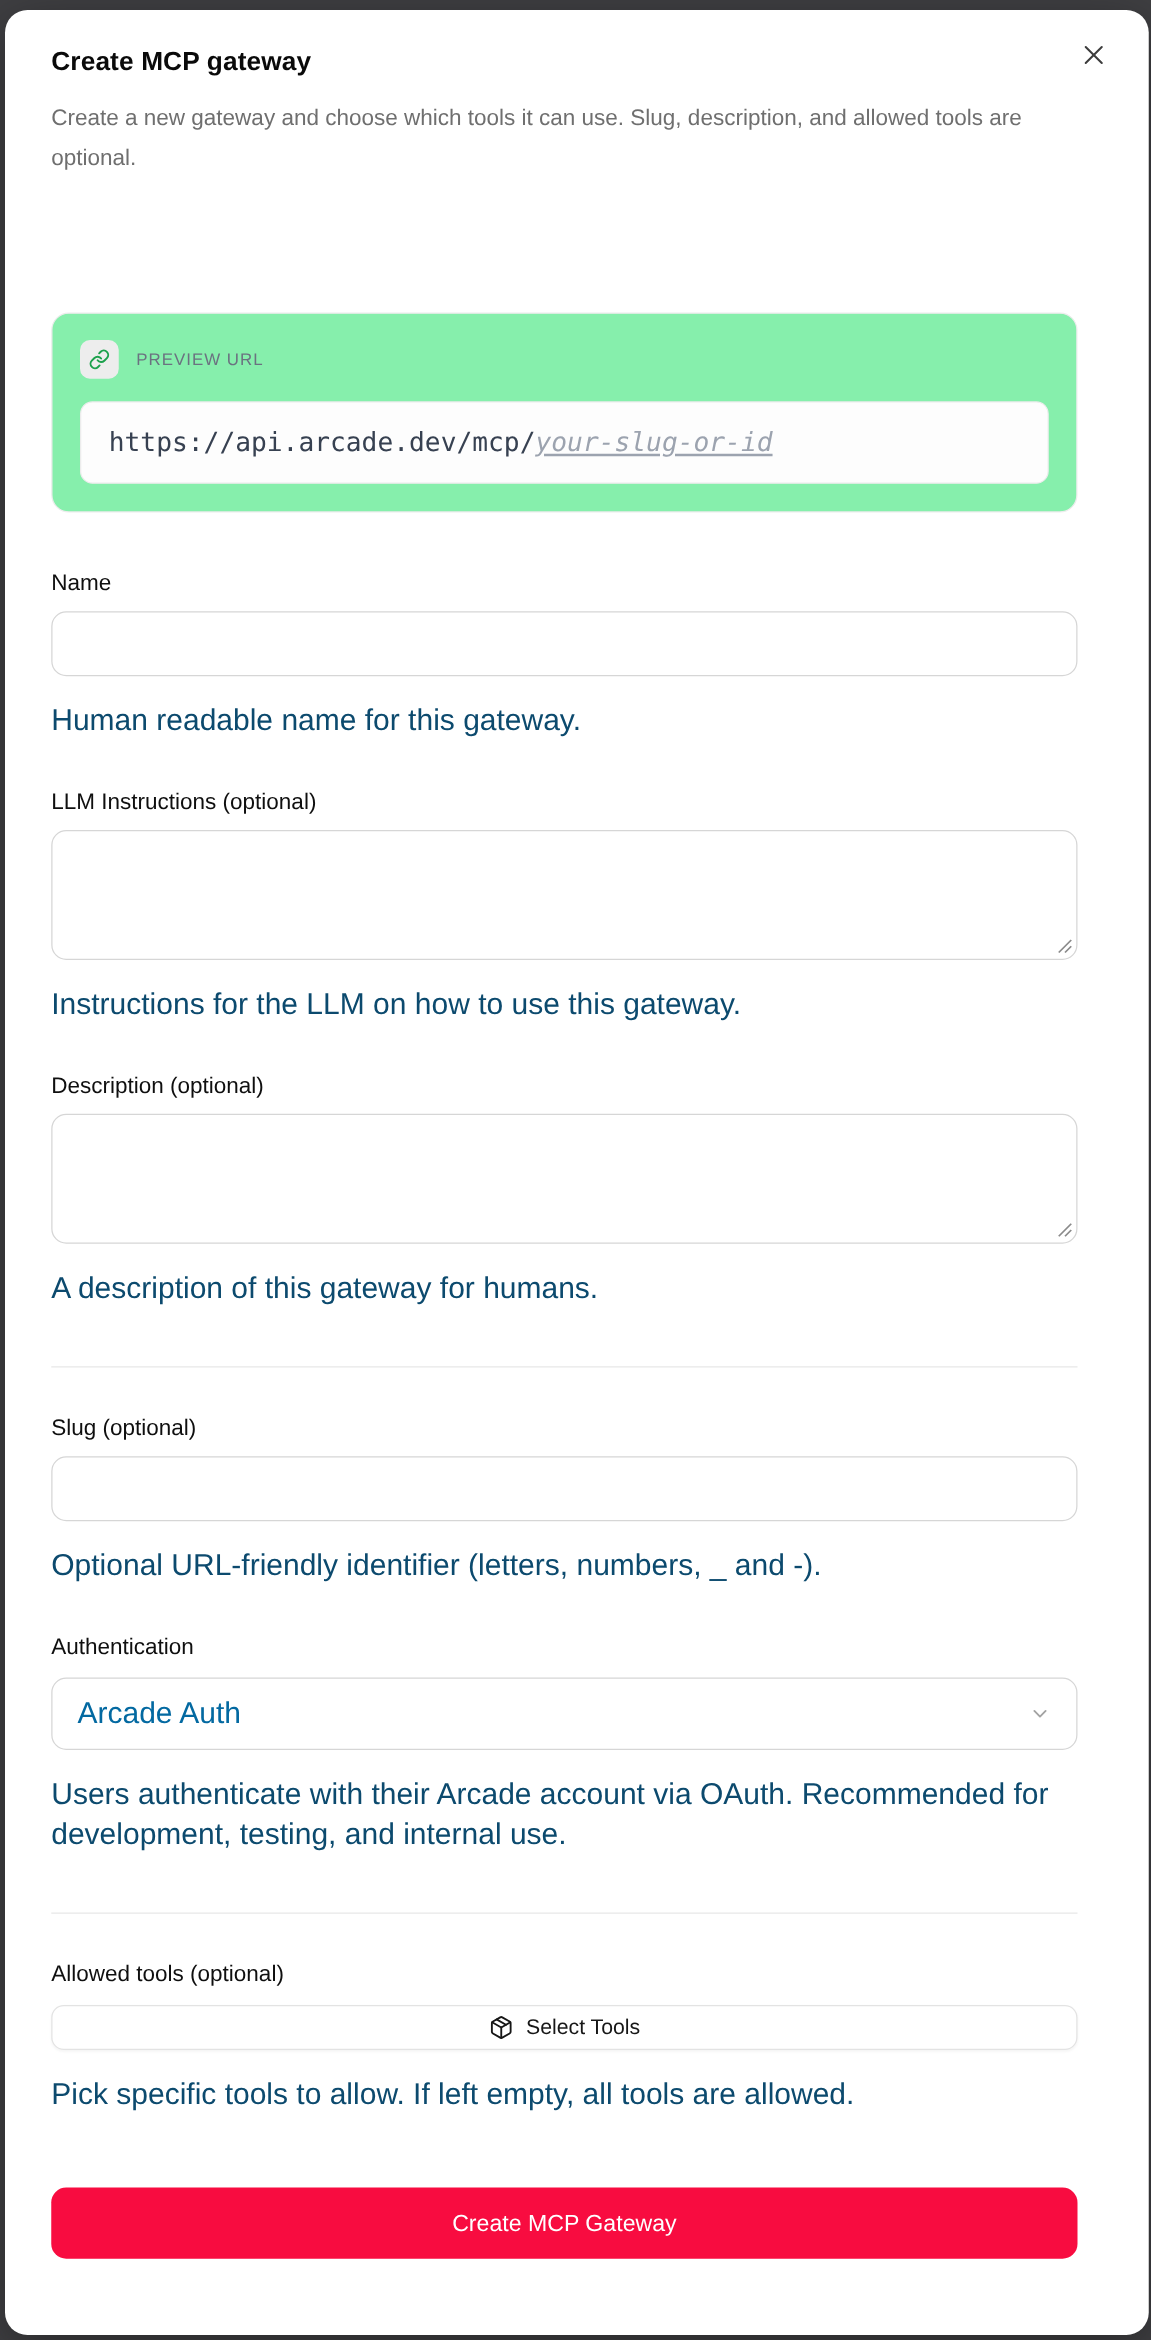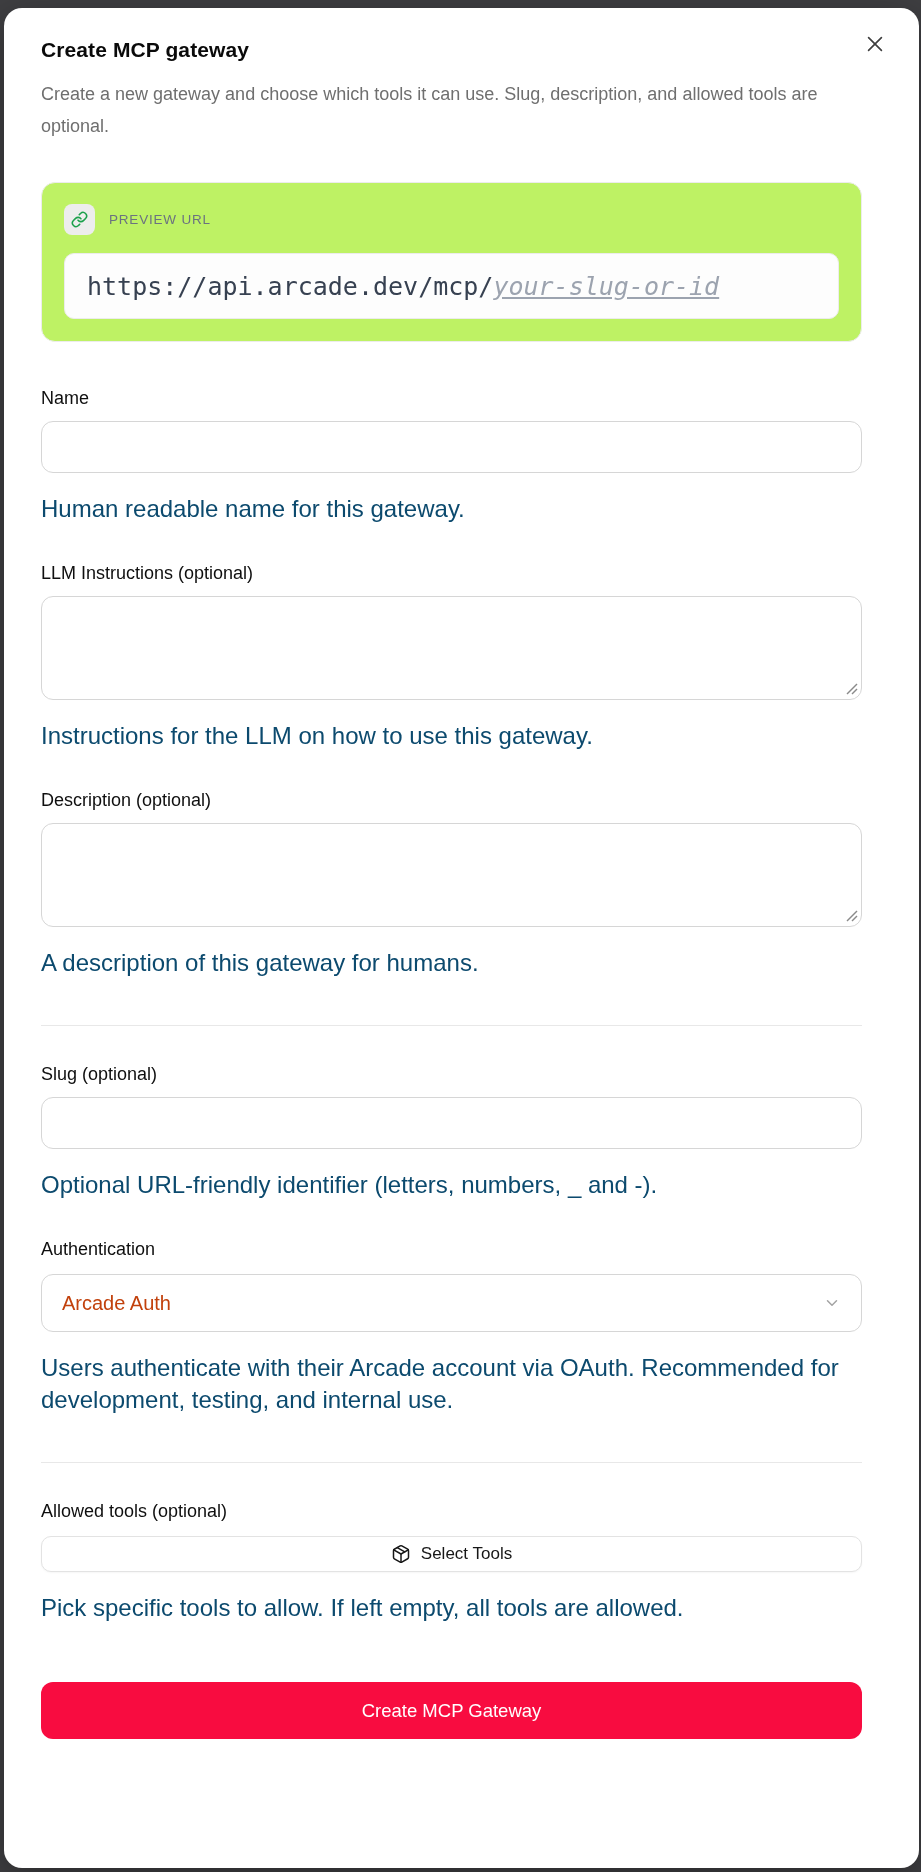--- a/index.html
+++ b/index.html
@@ -37,22 +37,22 @@
   }
   .modal-desc {
     margin-top: 16px;
     font-size: 18px;
     line-height: 32px;
     color: #6f6f6f;
     max-width: 820px;
   }
   
   .preview-card {
-    margin-top: 40px;
-    background: #bef264;
+    margin-top: 108px;
+    background: #86efac;
     border: 1px solid #ececec;
     border-radius: 14px;
     padding: 21px 22px 22px 22px;
   }
   .preview-head {
     display: flex;
     align-items: center;
   }
   .link-icon-box {
     width: 31px; height: 31px;
@@ -70,21 +70,21 @@
   .url-box {
     margin-top: 18px;
     height: 64px;
     background: #fdfdfd;
     border: 1px solid #ececec;
     border-radius: 10px;
     display: flex;
     align-items: center;
     padding: 0 22px;
     font-family: "DejaVu Sans Mono", monospace;
-    font-size: 25px;
+    font-size: 21px;
     white-space: nowrap;
     overflow: hidden;
   }
   .url-base { color: #374151; }
   .url-placeholder { color: #9ca3af; font-style: italic; text-decoration: underline; }
   .preview-hint {
     margin-top: 18px;
     font-size: 15.5px;
     color: #4f4f4f;
   }
@@ -150,21 +150,21 @@
     height: 56px;
     border: 1px solid #d6d6d6;
     border-radius: 12px;
     background: #fff;
     display: flex;
     align-items: center;
     justify-content: space-between;
     padding: 0 20px;
     cursor: pointer;
   }
-  .select-value { font-size: 20px; color: #c2410c; }
+  .select-value { font-size: 24px; color: #0369a1; }
   
   .tools-btn {
     margin-top: 14px;
     width: 100%;
     height: 36px;
     border: 1px solid #e3e3e3;
     border-radius: 10px;
     background: #fff;
     box-shadow: 0 1px 2px rgba(0,0,0,0.04);
     display: flex;

